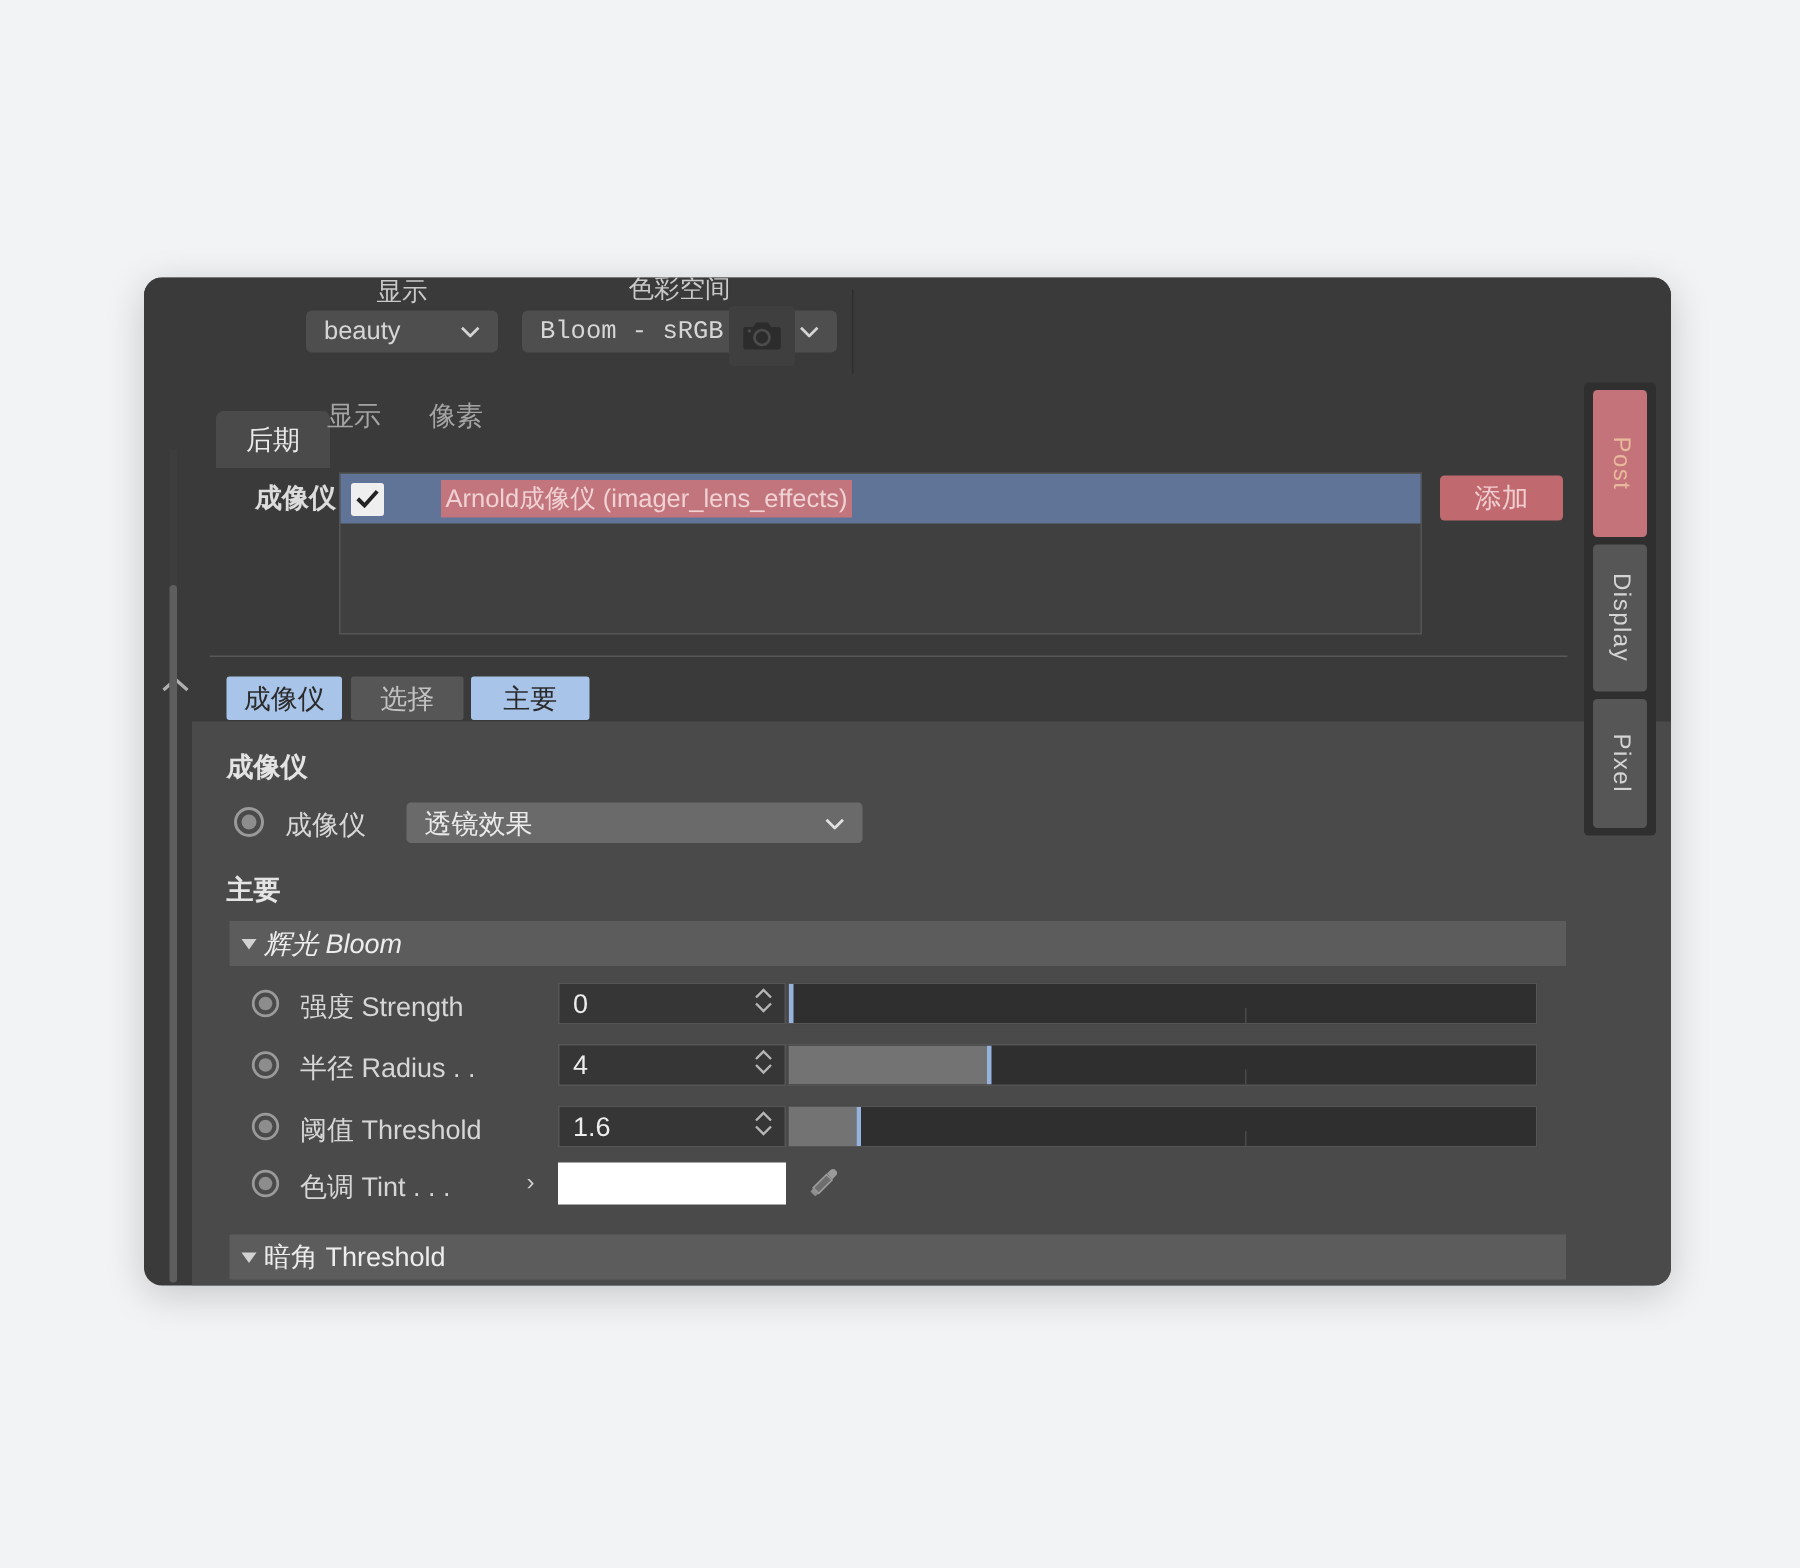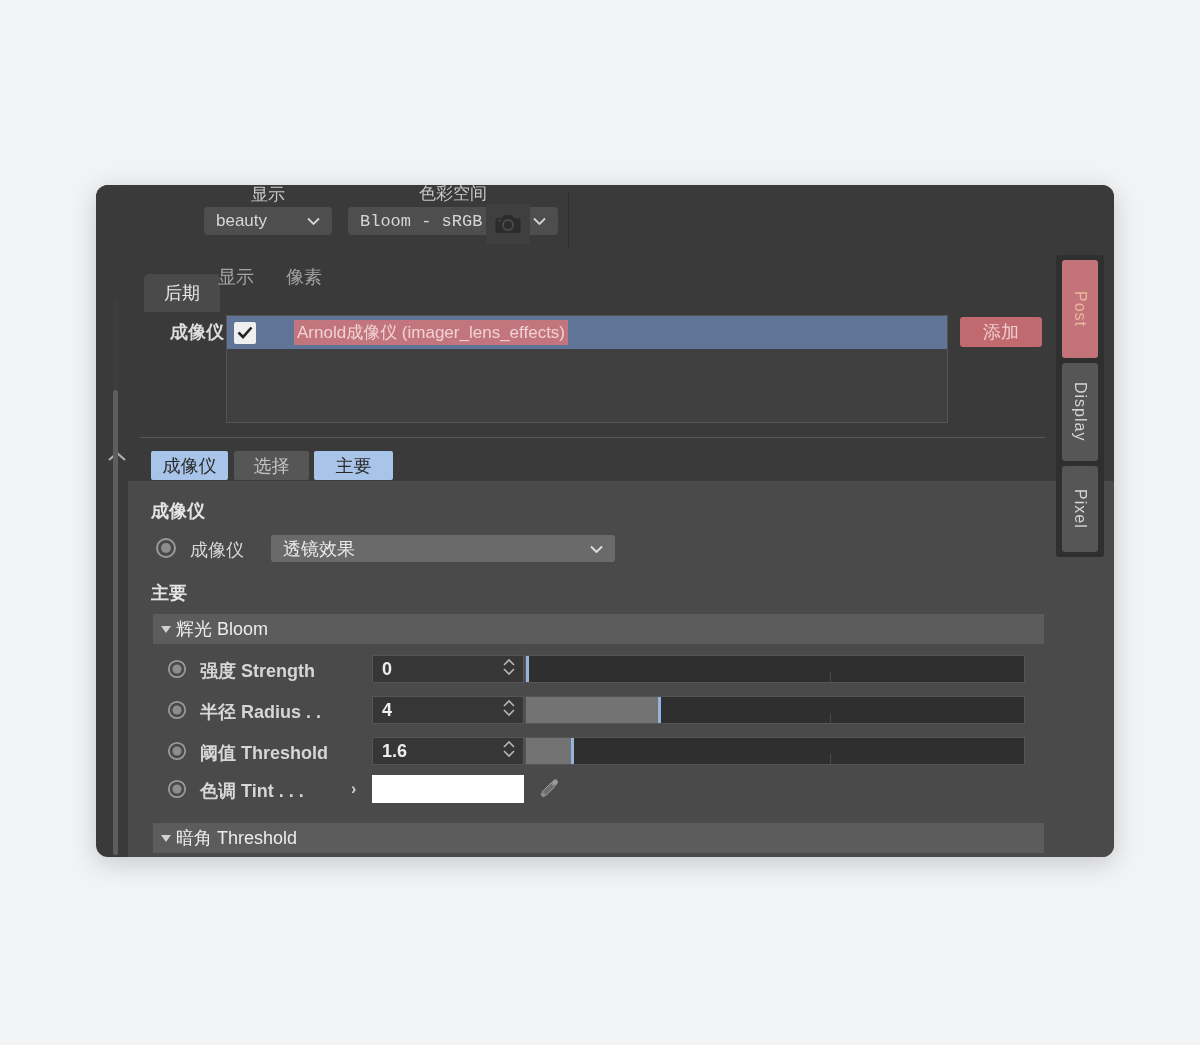--- a/index.html
+++ b/index.html
@@ -248,21 +248,21 @@
   #imgtype-label {
     position: absolute;
     left: 190px; top: 538px;
     color: #d8d8d8;
     font-size: 18px;
     white-space: nowrap;
   }
   #imgtype-dd {
     position: absolute;
     left: 271px; top: 535px;
-    width: 344px; height: 27px;
+    width: 304px; height: 27px;
     background: #6a6a6a;
     border-radius: 3px;
     display: flex;
     align-items: center;
     padding: 0 8px 0 12px;
     box-sizing: border-box;
     cursor: pointer;
   }
   #imgtype-dd .dd-label { color: #ebebeb; font-size: 18px; flex: 1; }
 
@@ -292,21 +292,20 @@
     font-size: 18px;
     white-space: nowrap;
   }
 
   
   .param-row {
     position: absolute;
     left: 153px;
     width: 891px;
     height: 32px;
-    font-weight: bold;
   }
   .radio-dot {
     position: absolute;
     left: 14px; top: 6px;
     width: 20px; height: 20px;
   }
   .param-label {
     position: absolute;
     left: 47px; top: 6px;
     color: #d6d6d6;
@@ -511,21 +510,21 @@
   <span class="dd-label">透镜效果</span>
   <span class="chev-down">
     <svg viewBox="0 0 13 8">
         <path d="M1 1.5 L6.5 7 L12 1.5" fill="none" stroke="#e2e2e2" stroke-width="1.8"></path>
       </svg>
   </span>
 </div>
 
 <div class="sec-title" style="left:151px; top:581px;">主要</div>
 
-<div class="group-bar" style="top:614px;">
+<div class="group-bar" style="top:614px;font-style:italic;">
   <span class="tri-down"></span>
   <span class="gb-label">辉光 Bloom</span>
 </div>
 
 <div class="param-row" style="top:653px;">
   <span class="radio-dot">
     <svg width="20" height="20" viewBox="0 0 22 22">
       <circle cx="11" cy="11" r="9" fill="none" stroke="#9a9a9a" stroke-width="2"></circle>
       <circle cx="11" cy="11" r="5" fill="#8d8d8d"></circle>
     </svg>

